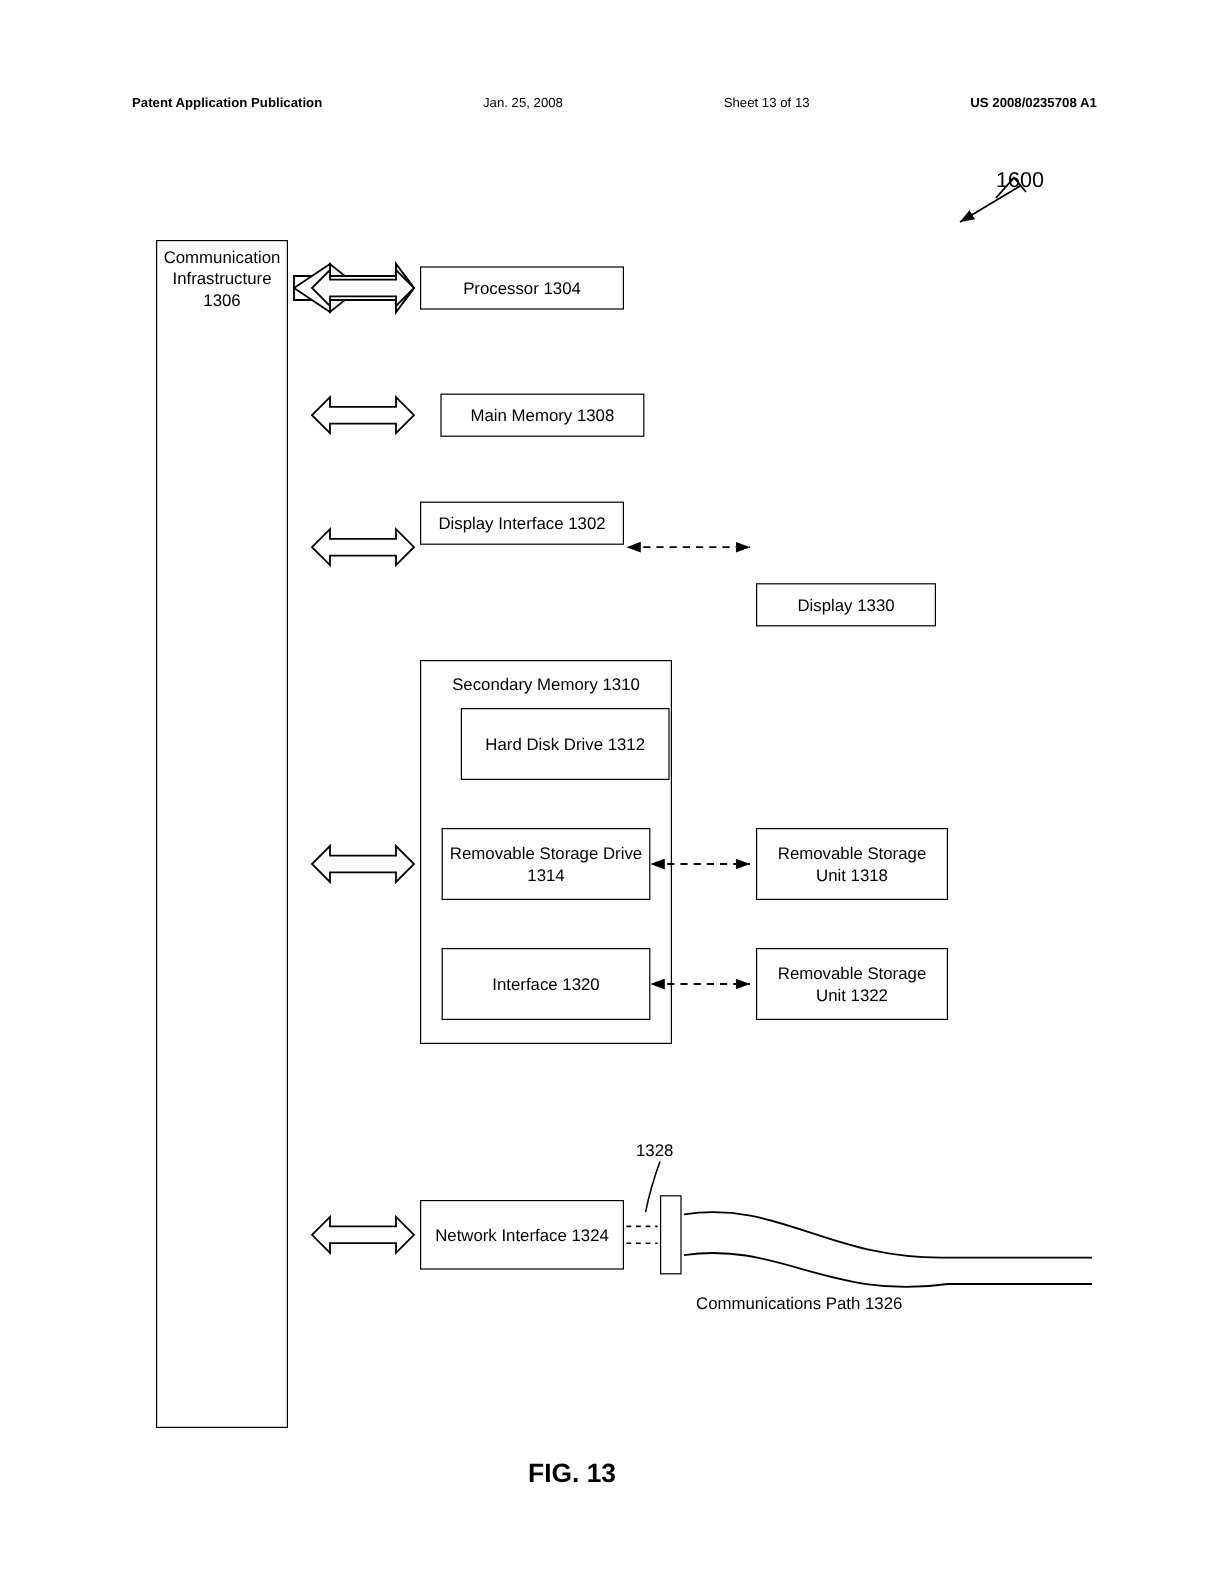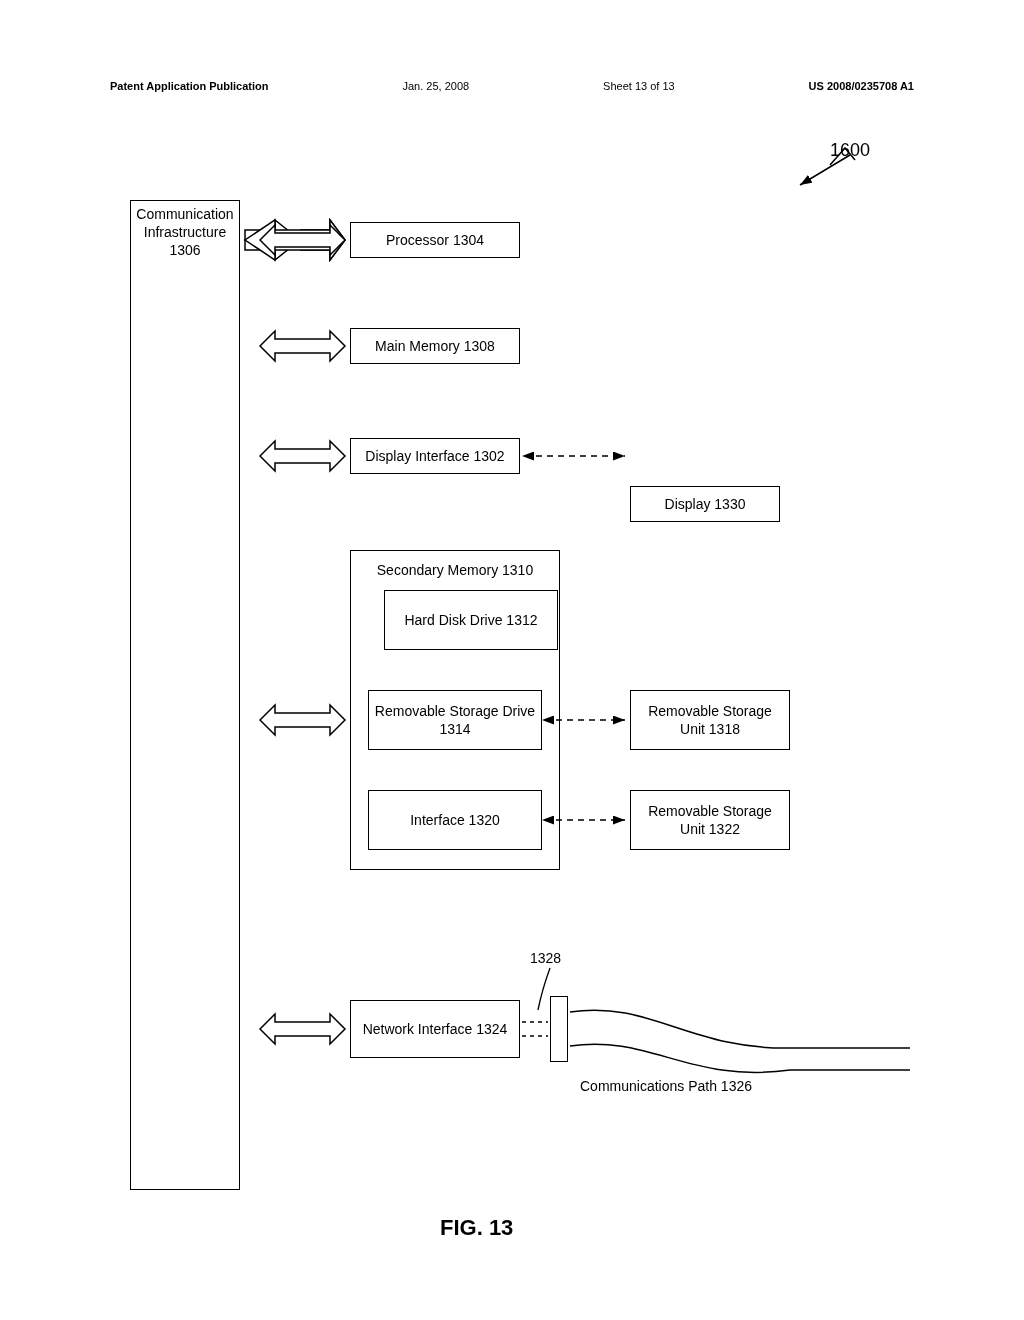--- a/index.html
+++ b/index.html
@@ -103,25 +103,25 @@
   <div class="ref1300">1600</div>
 
   <div class="bus-box">
     <span>Communication Infrastructure 1306</span>
   </div>
 
   <div class="box" style="left:220px; top:92px; width:170px; height:36px;">
     <span>Processor 1304</span>
   </div>
 
-  <div class="box" style="left:220px; top:198px; width:170px; height:36px;">
+  <div class="box" style="left:237px; top:198px; width:170px; height:36px;">
     <span>Main Memory 1308</span>
   </div>
 
-  <div class="box" style="left:220px; top:308px; width:170px; height:36px;">
+  <div class="box" style="left:220px; top:288px; width:170px; height:36px;">
     <span>Display Interface 1302</span>
   </div>
 
   <div class="box" style="left:500px; top:308px; width:150px; height:36px;margin-top:48px;">
     <span>Display 1330</span>
   </div>
 
   <div class="box" style="left:220px; top:420px; width:210px; height:320px; align-items:flex-start; padding-top:10px;">
     <span style="position:absolute; top:10px; left:0; right:0;">Secondary Memory 1310</span>
   </div>

